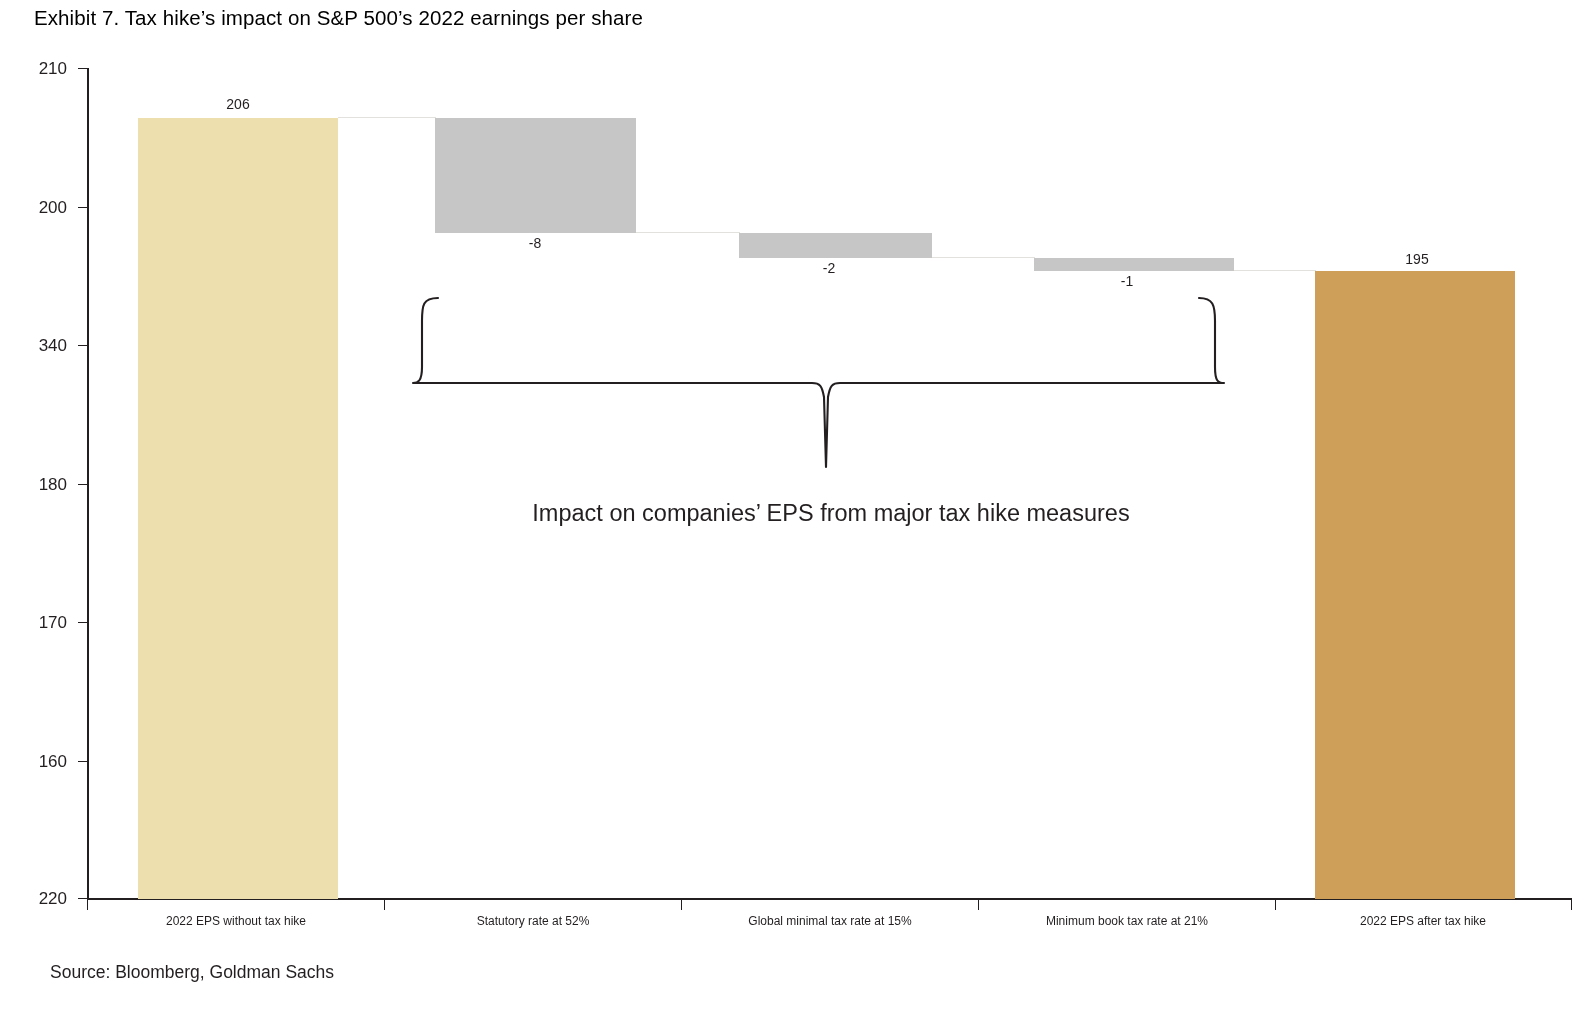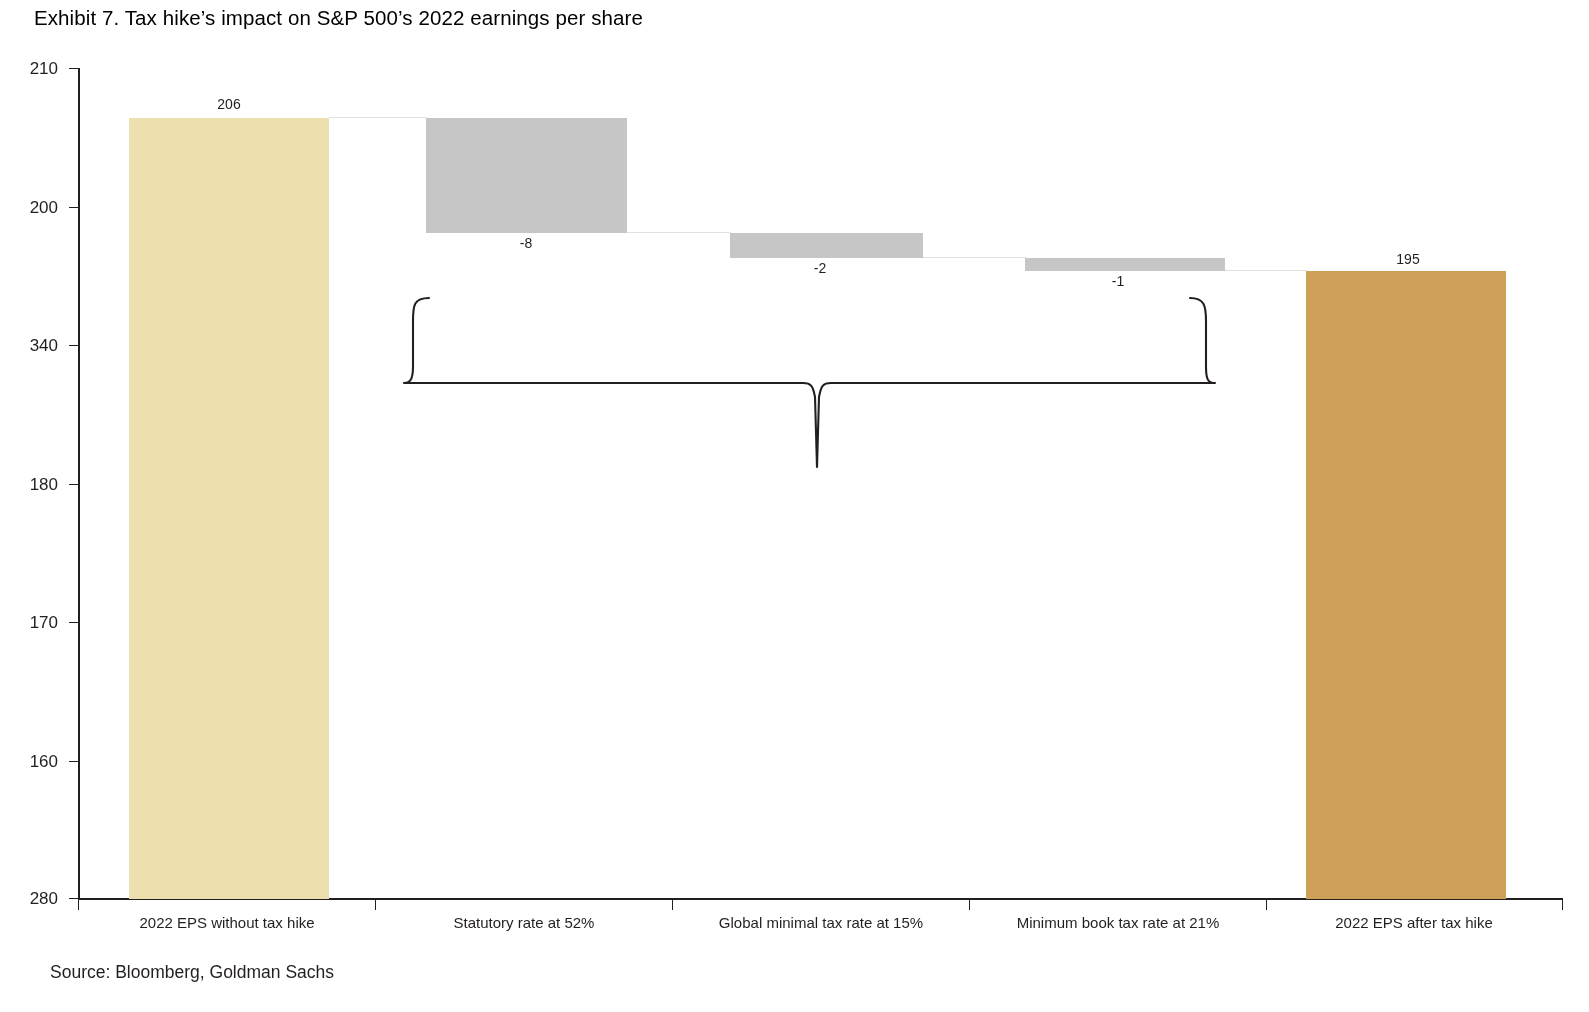--- a/index.html
+++ b/index.html
@@ -38,21 +38,21 @@
     top: 962px;
     font-size: 17.5px;
     color: #231f20;
     white-space: nowrap;
     margin-left: 28px;
   }
 
   
   #plot {
     position: absolute;
-    left: 3px;
+    left: 12px;
     top: 0;
     width: 1578px;
     height: 1012px;
   }
   .axis-line-v {
     position: absolute;
     left: 75px;
     top: 68px;
     width: 1.6px;
     height: 832px;
@@ -85,21 +85,21 @@
   .xtick {
     position: absolute;
     top: 899px;
     width: 1.4px;
     height: 11px;
     background: #231f20;
   }
   .xcat-label {
     position: absolute;
     top: 914px;
-    font-size: 15px;
+    font-size: 12px;
     color: #231f20;
     text-align: center;
     white-space: nowrap;
     transform: translateX(-50%);
   }
 
   
   .bar {
     position: absolute;
   }
@@ -167,21 +167,21 @@
     <div class="ytick" style="top:622px;"></div>
     <div class="ytick" style="top:761px;"></div>
     <div class="ytick" style="top:898px;"></div>
 
     <div class="ytick-label" style="top:60px;">210</div>
     <div class="ytick-label" style="top:199px;">200</div>
     <div class="ytick-label" style="top:337px;">340</div>
     <div class="ytick-label" style="top:476px;">180</div>
     <div class="ytick-label" style="top:614px;">170</div>
     <div class="ytick-label" style="top:753px;">160</div>
-    <div class="ytick-label" style="top:890px;">280</div>
+    <div class="ytick-label" style="top:890px;">220</div>
 
     <div class="xtick" style="left:75px;"></div>
     <div class="xtick" style="left:372px;"></div>
     <div class="xtick" style="left:669px;"></div>
     <div class="xtick" style="left:966px;"></div>
     <div class="xtick" style="left:1263px;"></div>
     <div class="xtick" style="left:1559px;"></div>
 
     <div class="connector" style="left:326px;  top:117px; width:98px;"></div>
     <div class="connector" style="left:624px;  top:232px; width:104px;"></div>
@@ -211,20 +211,21 @@
                L 400,98
                C 408,98 410,101 412,112
                L 414,182
                L 416,112
                C 418,101 420,98 428,98
                L 812,98
                C 806,98 803,96 803,82
                L 803,36
                C 803,20 801,13 787,13" fill="none" stroke="#231f20" stroke-width="2.1" stroke-linecap="round" stroke-linejoin="round"></path>
     </svg>
+    <div class="brace-label">Impact on companies’ EPS from major tax hike measures</div>
 
     <div class="xcat-label" style="left:224px;">2022 EPS without tax hike</div>
     <div class="xcat-label" style="left:521px;">Statutory rate at 52%</div>
     <div class="xcat-label" style="left:818px;">Global minimal tax rate at 15%</div>
     <div class="xcat-label" style="left:1115px;">Minimum book tax rate at 21%</div>
     <div class="xcat-label" style="left:1411px;">2022 EPS after tax hike</div>
 
   </div>
 
   <div class="chart-source">Source: Bloomberg, Goldman Sachs</div>

